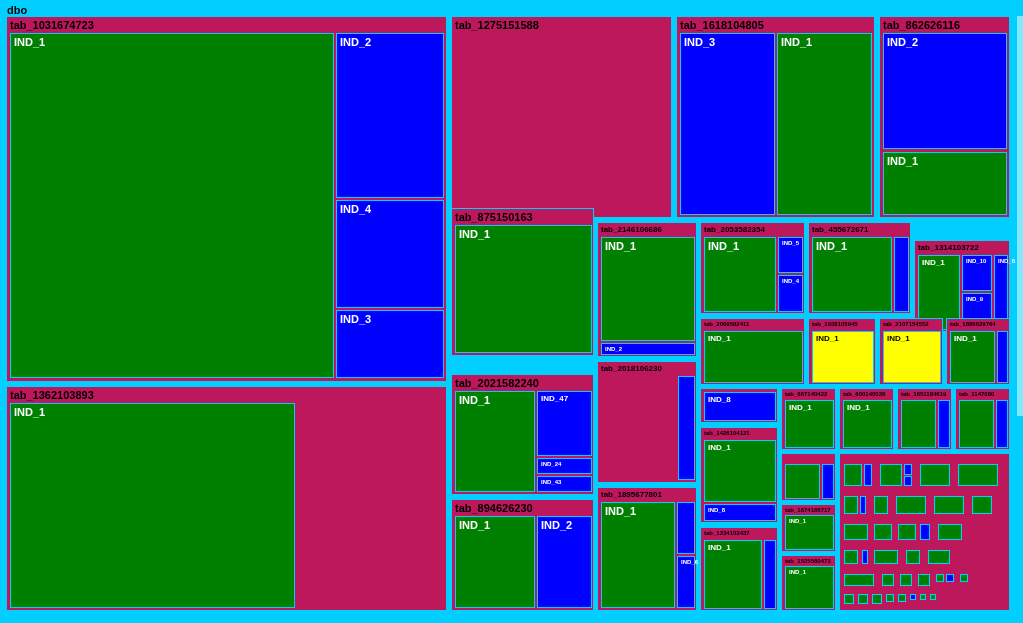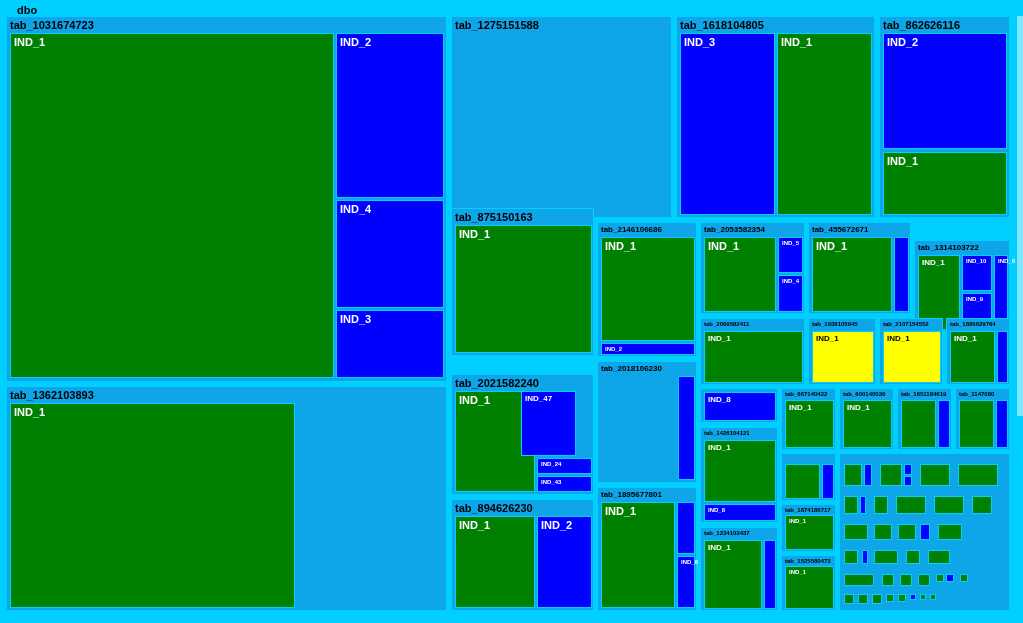--- a/index.html
+++ b/index.html
@@ -6,26 +6,26 @@
 .cell{position:absolute;box-sizing:border-box;border:1px solid #00CFFF}
 .lbl{position:absolute;font-size:11px;font-weight:bold;color:#fff;padding:2px 3px;white-space:nowrap;overflow:hidden}
 .blk{color:#000}
 .sm{font-size:8px}
 .xs{font-size:6px}
 .green{background:#008000}
 .blue{background:#0000FF}
 .red{background:#FF0000}
 .magenta{background:#FF00FF}
 .yellow{background:#FFFF00}
-.cyan{background:#0ea5e9}
+.cyan{background:#be185d}
 </style>
 </head>
 <body>
 
-<div class="lbl blk" style="left:14px;top:2px">dbo</div>
+<div class="lbl blk" style="left:4px;top:2px">dbo</div>
 
 <div class="cell cyan" style="left:6px;top:16px;width:441px;height:366px">
   <div class="lbl blk">tab_1031674723</div>
   <div class="cell green" style="left:3px;top:16px;width:324px;height:345px">
       <div class="lbl">IND_1</div>
     </div>
   <div class="cell blue" style="left:329px;top:16px;width:108px;height:165px">
       <div class="lbl">IND_2</div>
     </div>
   <div class="cell blue" style="left:329px;top:183px;width:108px;height:108px">
@@ -119,21 +119,21 @@
   <div class="cell blue" style="left:79px;top:14px;width:14px;height:75px">
       <div class="lbl xs">IND_6</div>
     </div>
 </div>
 
 <div class="cell cyan" style="left:451px;top:374px;width:143px;height:121px">
   <div class="lbl blk">tab_2021582240</div>
   <div class="cell green" style="left:3px;top:16px;width:80px;height:101px">
       <div class="lbl">IND_1</div>
     </div>
-  <div class="cell blue" style="left:69px;top:16px;width:55px;height:65px">
+  <div class="cell blue" style="left:85px;top:16px;width:55px;height:65px">
       <div class="lbl sm">IND_47</div>
     </div>
   <div class="cell blue" style="left:85px;top:83px;width:55px;height:16px">
       <div class="lbl xs">IND_24</div>
     </div>
   <div class="cell blue" style="left:85px;top:101px;width:55px;height:16px">
       <div class="lbl xs">IND_43</div>
     </div>
 </div>
 

